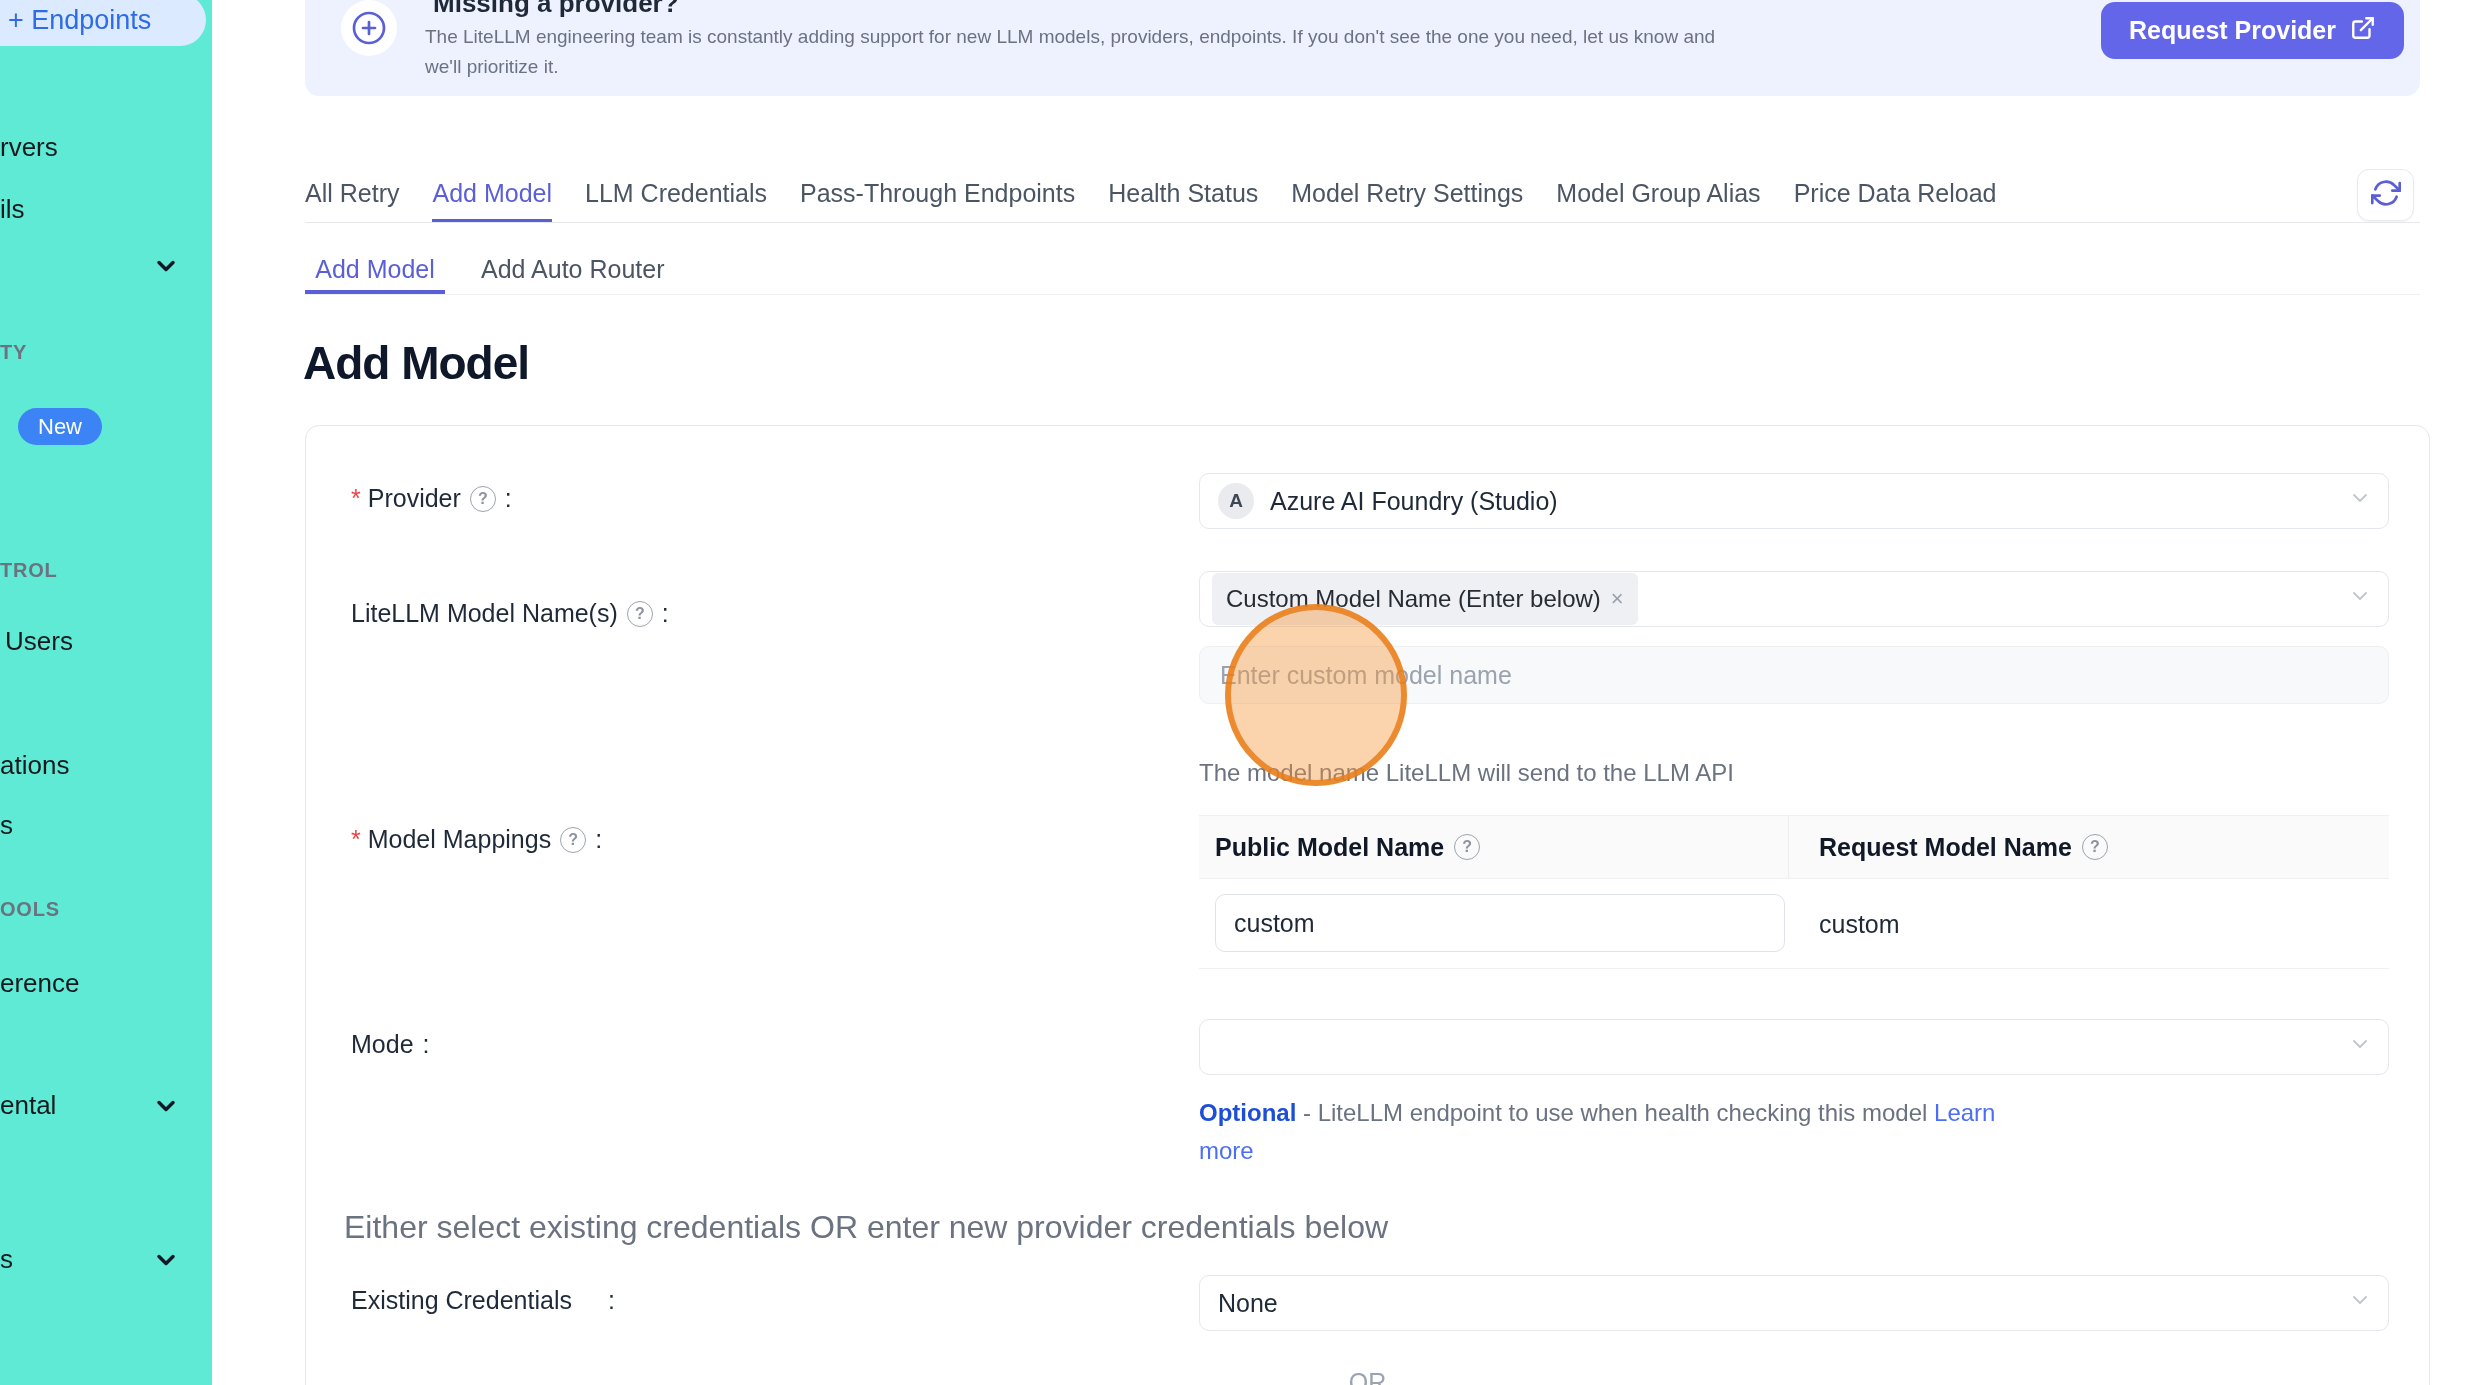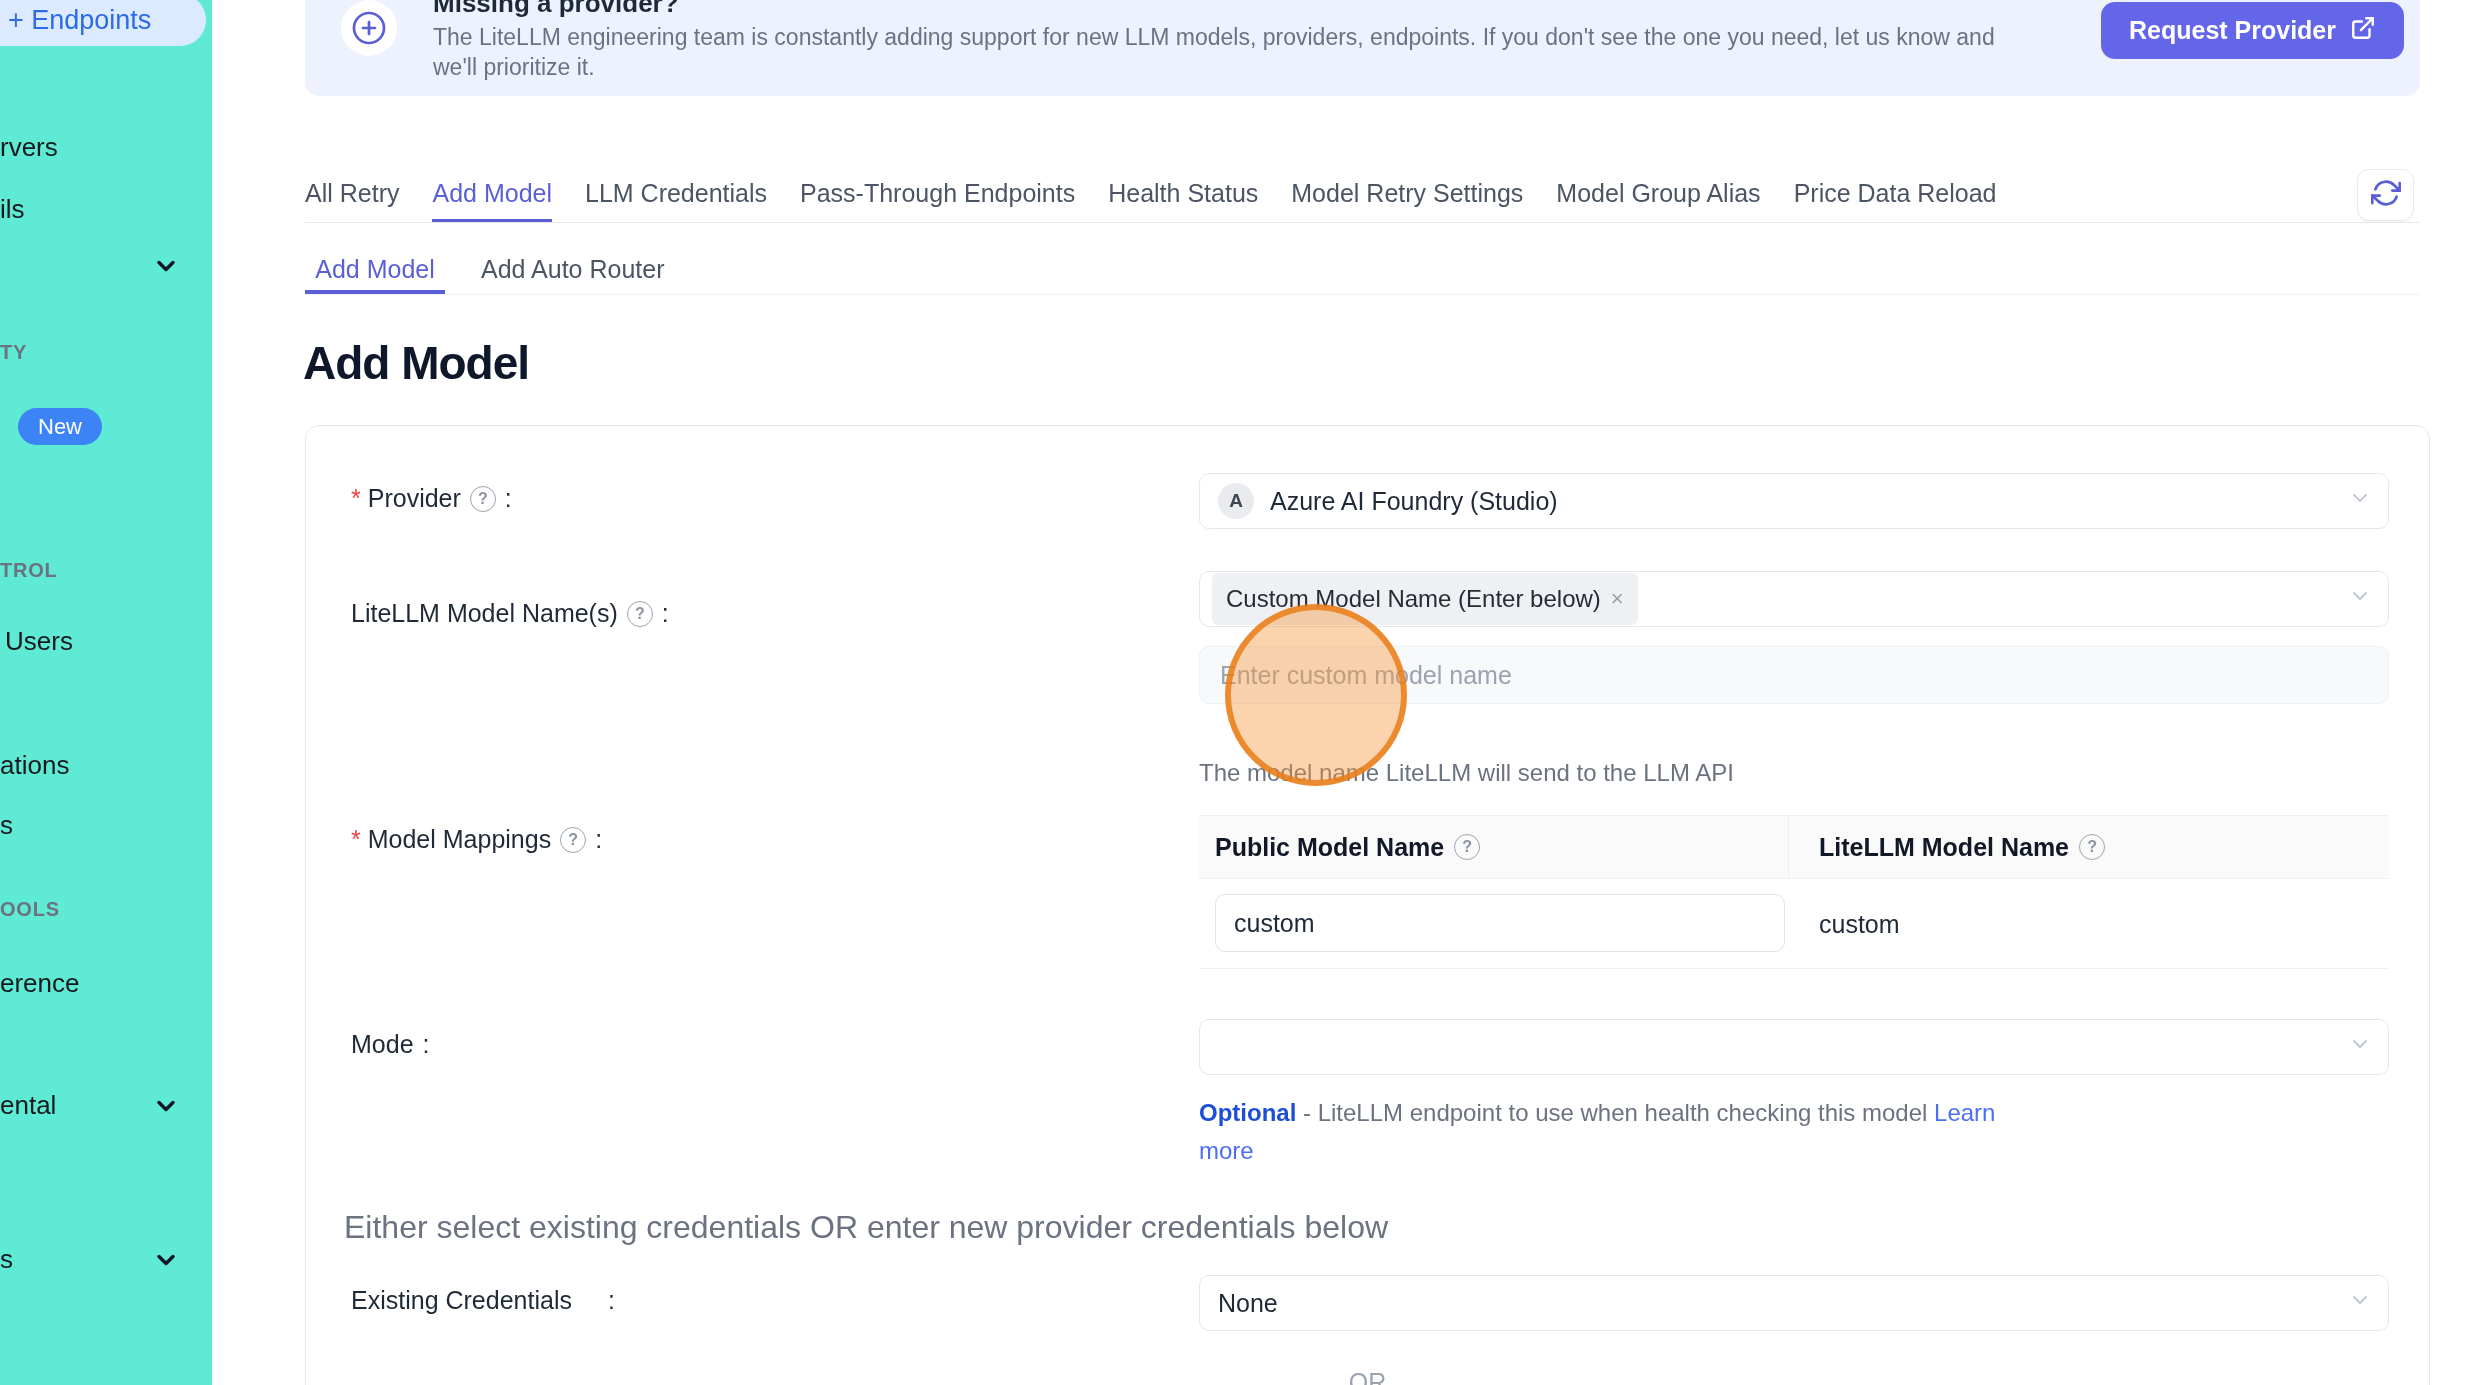--- a/index.html
+++ b/index.html
@@ -13,21 +13,21 @@
   .ssec { position:absolute; left:0; font-size:20px; color:#6b7280; font-weight:600; letter-spacing:.8px; white-space:nowrap; }
   .endpoints-pill { position:absolute; left:-34px; top:-6px; width:240px; height:52px; background:#dbeafe; border-radius:26px; display:flex; align-items:center; cursor:pointer; }
   .endpoints-pill span { margin-left:42px; font-size:27px; font-weight:500; color:#2e6be6; white-space:nowrap; }
   .new-badge { position:absolute; left:18px; top:408px; height:37px; padding:0 20px; background:#3c83f6; border-radius:19px; color:#fff; font-size:22px; display:flex; align-items:center; }
   .schev { position:absolute; left:152px; width:28px; height:28px; }
 
   
   .banner { position:absolute; left:305px; top:-30px; width:2115px; height:126px; background:#eef2ff; border-radius:14px; }
   .plus-wrap { position:absolute; left:36px; top:30px; width:56px; height:56px; border-radius:50%; background:#fff; display:flex; align-items:center; justify-content:center; }
   .banner-title { position:absolute; left:128px; top:18px; font-size:26px; font-weight:700; color:#1f2937; white-space:nowrap; }
-  .banner-body { position:absolute; left:128px; top:52px; font-size:23px; line-height:30px; color:#6b7280; white-space:nowrap; }
+  .banner-body { position:absolute; left:120px; top:52px; font-size:19px; line-height:30px; color:#6b7280; white-space:nowrap; }
   .req-btn { position:absolute; right:16px; top:32px; height:57px; padding:0 28px; background:#6466e9; border:none; border-radius:14px; color:#fff; font-size:25px; font-weight:700; display:flex; align-items:center; gap:14px; cursor:pointer; font-family:inherit; }
 
   
   .tabs { position:absolute; left:305px; top:165px; width:2115px; height:58px; border-bottom:1px solid #e6e8ec; display:flex; gap:33px; }
   .tab { display:flex; align-items:center; height:100%; font-size:25px; color:#4b5563; cursor:pointer; white-space:nowrap; }
   .tab.active { color:#5b5fd6; box-shadow:inset 0 -3px 0 #5b5fd6; }
   .refresh-btn { position:absolute; left:2357px; top:169px; width:57px; height:52px; background:#fff; border:1px solid #e8eaee; border-radius:12px; box-shadow:0 1px 2px rgba(16,24,40,.05); display:flex; align-items:center; justify-content:center; cursor:pointer; }
 
   .subtabs { position:absolute; left:305px; top:245px; width:2115px; height:50px; border-bottom:1px solid #f0f0f2; display:flex; }
   .subtab { display:flex; align-items:center; justify-content:center; height:100%; font-size:25px; color:#4b5563; cursor:pointer; white-space:nowrap; }
@@ -202,21 +202,21 @@
       <span class="qicon">?</span>
       <span>:</span>
     </div>
     <div class="map-table">
       <div class="map-head">
         <div class="map-hcell c1">
           <span>Public Model Name</span>
           <span class="qicon">?</span>
         </div>
         <div class="map-hcell c2">
-          <span>LiteLLM Model Name</span>
+          <span>Request Model Name</span>
           <span class="qicon">?</span>
         </div>
       </div>
       <div class="map-row">
         <input class="map-input" value="custom" style="">
         <div class="map-val">custom</div>
       </div>
     </div>
 
     <div class="flabel" style="top:604px;">

